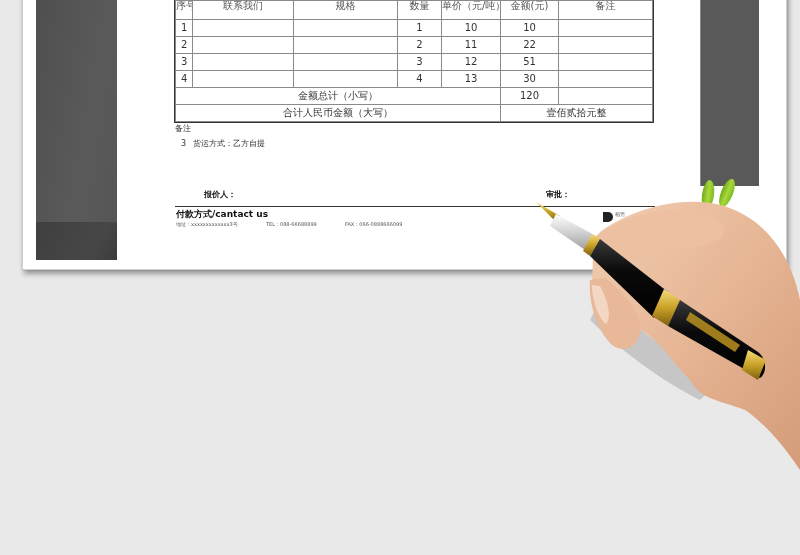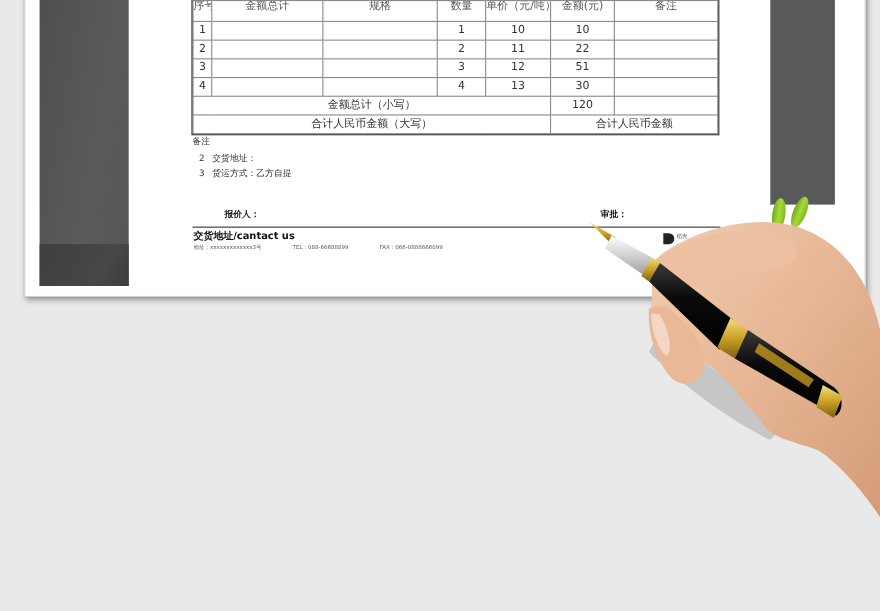--- a/index.html
+++ b/index.html
@@ -77,21 +77,21 @@
       <col style="width:101px">
       <col style="width:104px">
       <col style="width:44px">
       <col style="width:59px">
       <col style="width:58px">
       <col style="width:94px">
   </colgroup>
   <tbody>
       <tr>
     <th>序号</th>
-    <th>金额总计</th>
+    <th>联系我们</th>
     <th>规格</th>
     <th>数量</th>
     <th>单价（元/吨）</th>
     <th>金额(元)</th>
     <th>备注</th>
   </tr>
   <tr>
     <td class="idx">1</td>
     <td></td>
     <td></td>
@@ -127,36 +127,35 @@
     <td>30</td>
     <td></td>
   </tr>
   <tr>
     <td colspan="5">金额总计（小写）</td>
     <td>120</td>
     <td></td>
   </tr>
   <tr>
     <td colspan="5">合计人民币金额（大写）</td>
-    <td colspan="2">合计人民币金额</td>
+    <td colspan="2">壹佰贰拾元整</td>
   </tr>
 </tbody>
   </table>
 
 <div class="notes">
   <div class="title">备注</div>
-  <div class="item"><span class="n">2</span><span>交货地址：</span></div>
   <div class="item"><span class="n">3</span><span>货运方式：乙方自提</span></div>
 </div>
 
 <div class="sign" style="left:176px">报价人：</div>
 <div class="sign" style="left:518px">审批：</div>
 
 <div class="rule"></div>
-<div class="contact-title">交货地址/cantact us</div>
+<div class="contact-title">付款方式/cantact us</div>
 <div class="contact-row" style="left:176px">地址：xxxxxxxxxxxxx3号</div>
 <div class="contact-row" style="left:266px">TEL：088-66688899</div>
 <div class="contact-row" style="left:345px">FAX：066-0888666099</div>
 <div class="logo"></div>
 <div class="logo-text">稻壳</div>
 
 <svg class="hand" viewBox="0 0 800 555" xmlns="http://www.w3.org/2000/svg">
   <defs>
     <linearGradient id="skin" x1="0" y1="0" x2="1" y2="1">
       <stop offset="0" stop-color="#f1cdb1"></stop>

